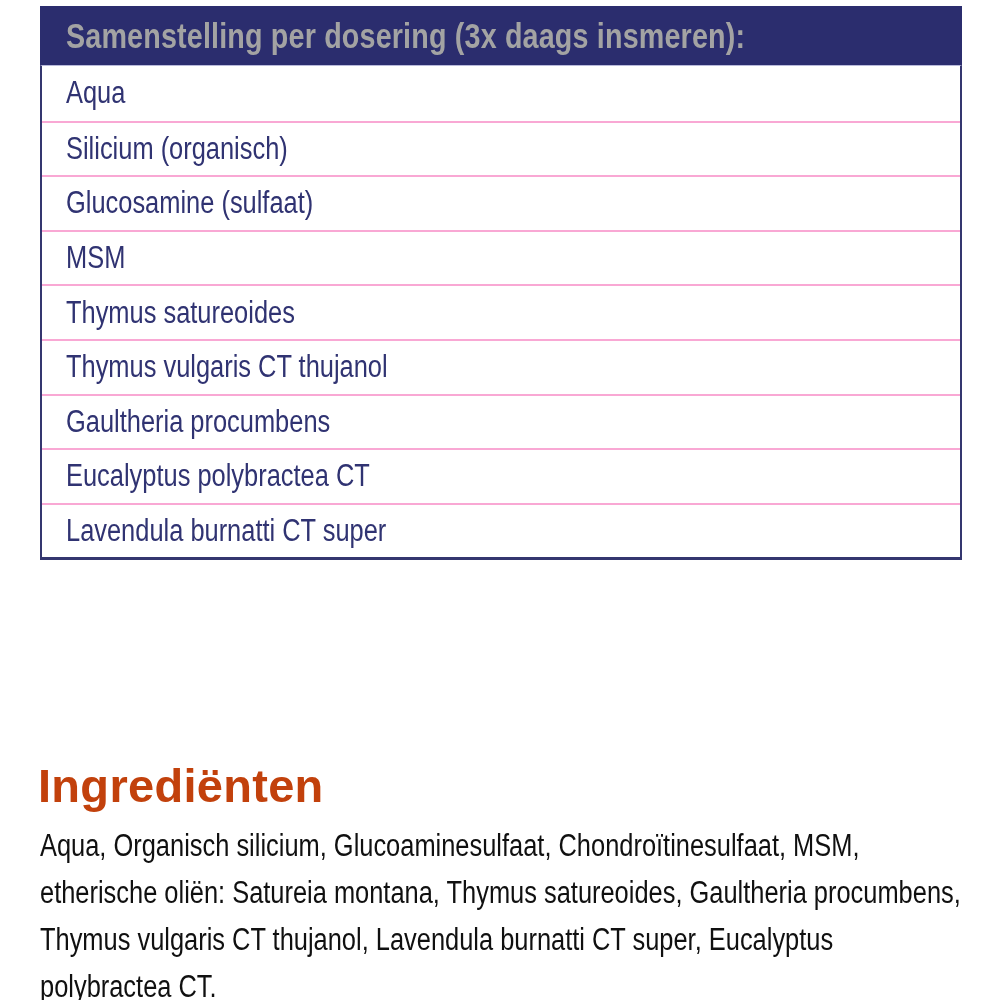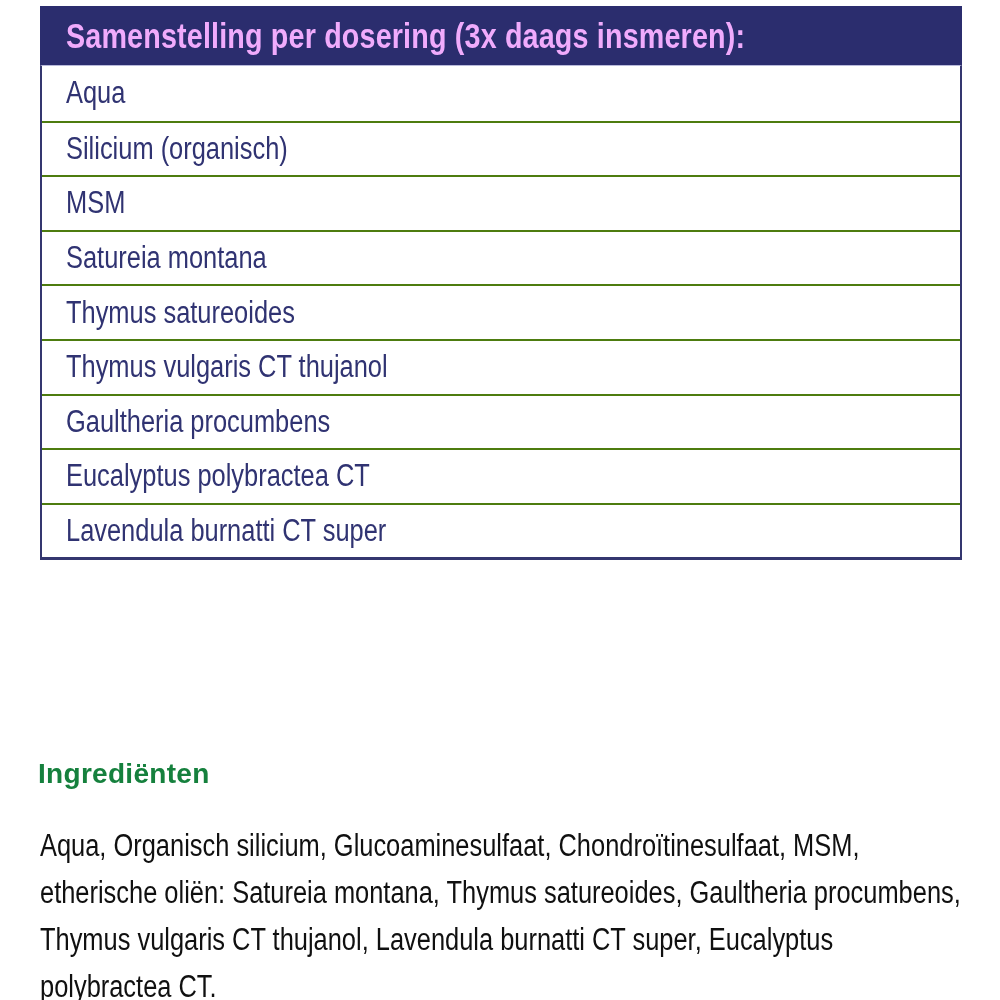--- a/index.html
+++ b/index.html
@@ -21,21 +21,21 @@
     position: absolute;
     left: 40px;
     top: 6px;
     width: 922px;
     box-sizing: border-box;
   }
   .comp-header {
     box-sizing: border-box;
     height: 59px;
     background: #2b2d6e;
-    color: #f0abfc;
+    color: #a3a3a3;
     display: flex;
     align-items: center;
     padding-left: 26px;
   }
   .comp-header .txt {
     font-size: 35px;
     font-weight: bold;
     letter-spacing: 0.2px;
   }
   .comp-rows {
@@ -45,21 +45,21 @@
     border-bottom: 3px solid #34366f;
     border-top: 1px solid #b9badb;
     background: #7f1d1d;
   }
   .comp-row {
     box-sizing: border-box;
     height: 54.6px;
     display: flex;
     align-items: center;
     padding-left: 24px;
-    border-top: 2px solid #4d7c0f;
+    border-top: 2px solid #f9a8d4;
     background: #ffffff;
   }
   .comp-row:first-child { border-top: none; }
   .comp-row .txt {
     font-size: 31px;
     font-weight: 400;
     color: #303372;
   }
 
   
@@ -69,24 +69,24 @@
     transform-origin: 0 50%;
     white-space: nowrap;
   }
 
   
   .ingredients-heading {
     position: absolute;
     left: 38px;
     top: 758px;
     margin: 0;
-    font-size: 28px;
+    font-size: 47px;
     font-weight: bold;
     letter-spacing: 0.3px;
-    color: #15803d;
+    color: #c2410c;
   }
   .ingredients-text-wrap {
     position: absolute;
     left: 40px;
     top: 822px;
     width: 922px;
   }
   .ingredients-text {
     width: 1125px;
     transform: scaleX(0.82);
@@ -106,24 +106,24 @@
       <span class="txt cond">Samenstelling per dosering (3x daags insmeren):</span>
     </div>
     <div class="comp-rows">
         <div class="comp-row">
         <span class="txt cond">Aqua</span>
       </div>
         <div class="comp-row">
         <span class="txt cond">Silicium (organisch)</span>
       </div>
         <div class="comp-row">
-        <span class="txt cond">MSM</span>
+        <span class="txt cond">Glucosamine (sulfaat)</span>
       </div>
         <div class="comp-row">
-        <span class="txt cond">Satureia montana</span>
+        <span class="txt cond">MSM</span>
       </div>
         <div class="comp-row">
         <span class="txt cond">Thymus satureoides</span>
       </div>
         <div class="comp-row">
         <span class="txt cond">Thymus vulgaris CT thujanol</span>
       </div>
         <div class="comp-row">
         <span class="txt cond">Gaultheria procumbens</span>
       </div>

